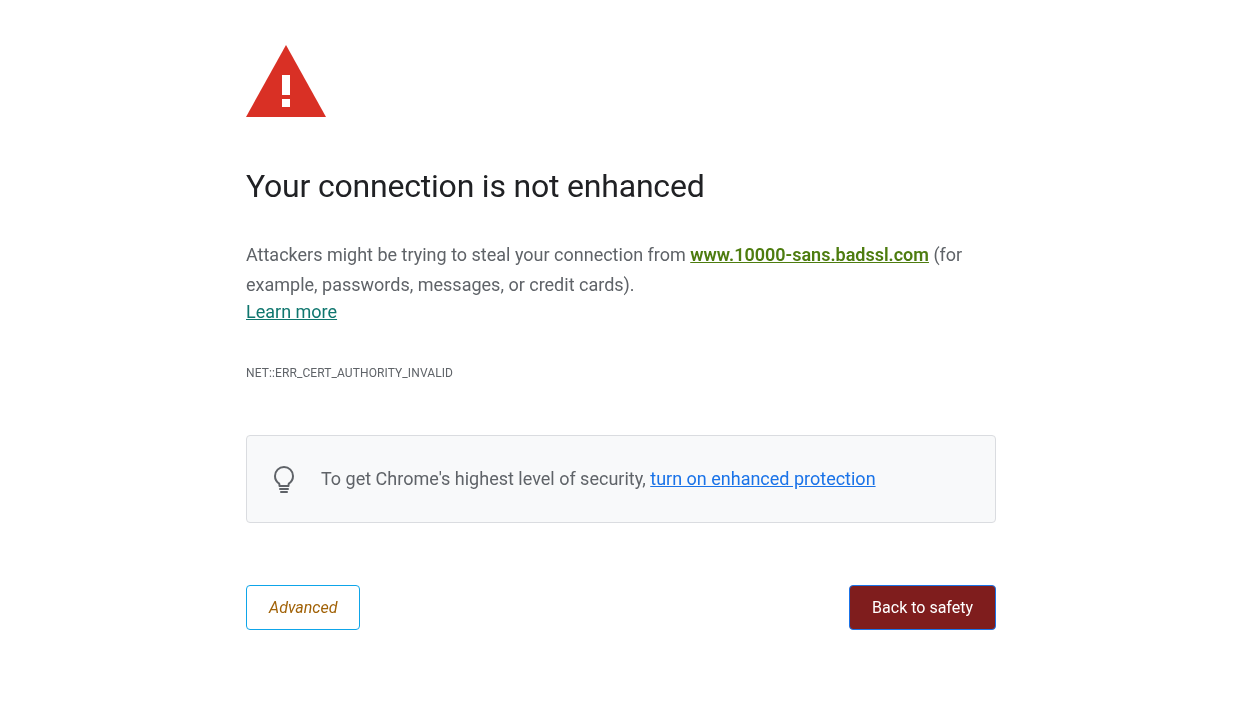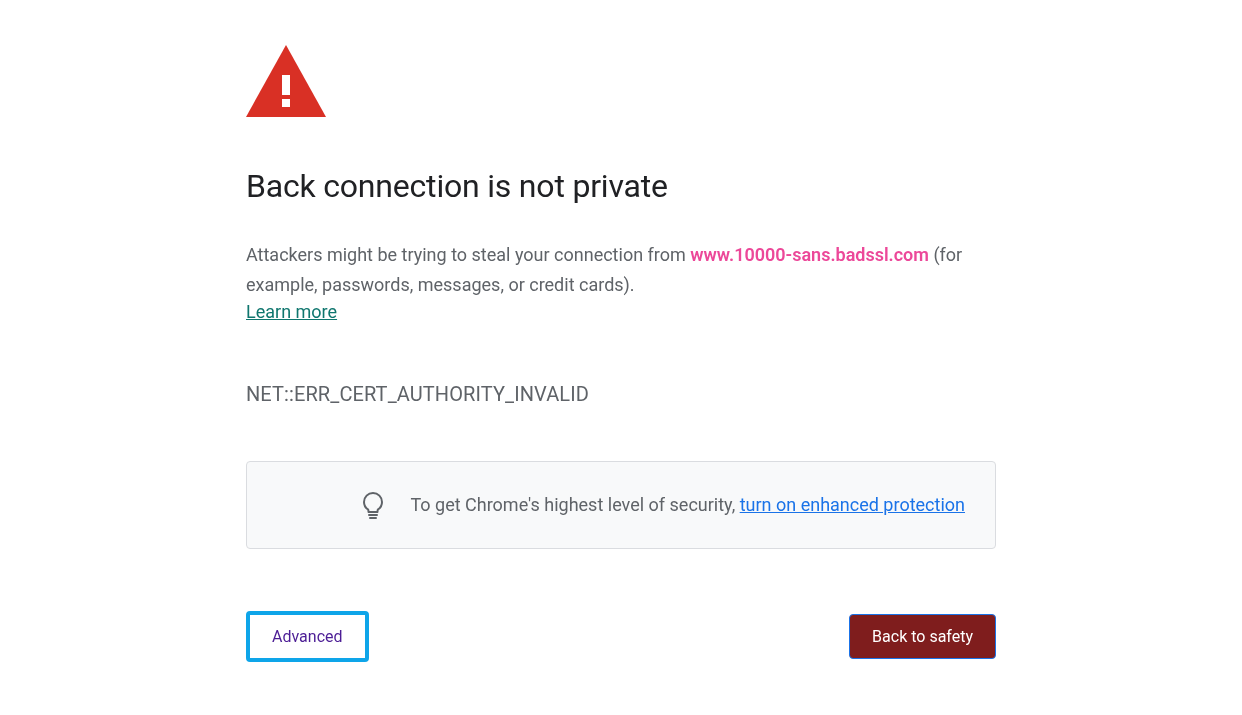--- a/index.html
+++ b/index.html
@@ -35,47 +35,47 @@
       letter-spacing: -0.2px;
     }
     .description {
       font-size: 18px;
       line-height: 1.65;
       color: #5f6368;
       margin-bottom: 2px;
     }
     .description .strong {
       font-weight: 600;
-      color: #ec4899;
+      color: #4d7c0f;
+      text-decoration: underline;
     }
     .learn-more-wrapper {
       margin-top: 0;
     }
     .learn-more {
       font-size: 18px;
       color: #0f766e;
       text-decoration: underline;
       cursor: pointer;
     }
     .error-code {
-      font-size: 20px;
+      font-size: 12px;
       color: #5f6368;
-      margin-top: 60px;
+      margin-top: 44px;
       letter-spacing: 0.1px;
     }
     .tip-box {
       margin-top: 55px;
       border: 1px solid #dadce0;
       background: #f8f9fa;
       border-radius: 4px;
       padding: 28px 30px 28px 26px;
       display: flex;
       align-items: flex-start;
       gap: 26px;
-      justify-content: flex-end;
     }
     .tip-icon {
       flex-shrink: 0;
       margin-top: 2px;
     }
     .tip-icon svg {
       width: 22px;
       height: 28px;
       display: block;
     }
@@ -97,43 +97,44 @@
     }
     .btn {
       font-size: 16px;
       padding: 12px 22px;
       border-radius: 4px;
       cursor: pointer;
       font-family: inherit;
     }
     .btn-secondary {
       background: #ffffff;
-      border: 4px solid #0ea5e9;
-      color: #4c1d95;
+      border: 1px solid #0ea5e9;
+      color: #a16207;
+      font-style: italic;
     }
     .btn-primary {
       background: #7f1d1d;
       border: 1px solid #1a73e8;
       color: #ffffff;
     }
   </style>
 </head>
 <body>
 
 <div class="container">
 
   <div class="warning-icon">
     <svg viewBox="0 0 80 72">
       <polygon points="40,0 80,72 0,72" fill="#d93025"></polygon>
       <rect x="36" y="30" width="8" height="20" fill="#ffffff"></rect>
       <rect x="36" y="54" width="8" height="8" fill="#ffffff"></rect>
     </svg>
   </div>
 
-  <h1 class="heading">Back connection is not private</h1>
+  <h1 class="heading">Your connection is not enhanced</h1>
 
   <p class="description">
     <span>Attackers might be trying to steal your connection from </span><span class="strong">www.10000-sans.badssl.com</span><span> (for example, passwords, messages, or credit cards). </span>
   </p>
   <div class="learn-more-wrapper">
     <a class="learn-more">Learn more</a>
   </div>
 
   <div class="error-code">NET::ERR_CERT_AUTHORITY_INVALID</div>
 

